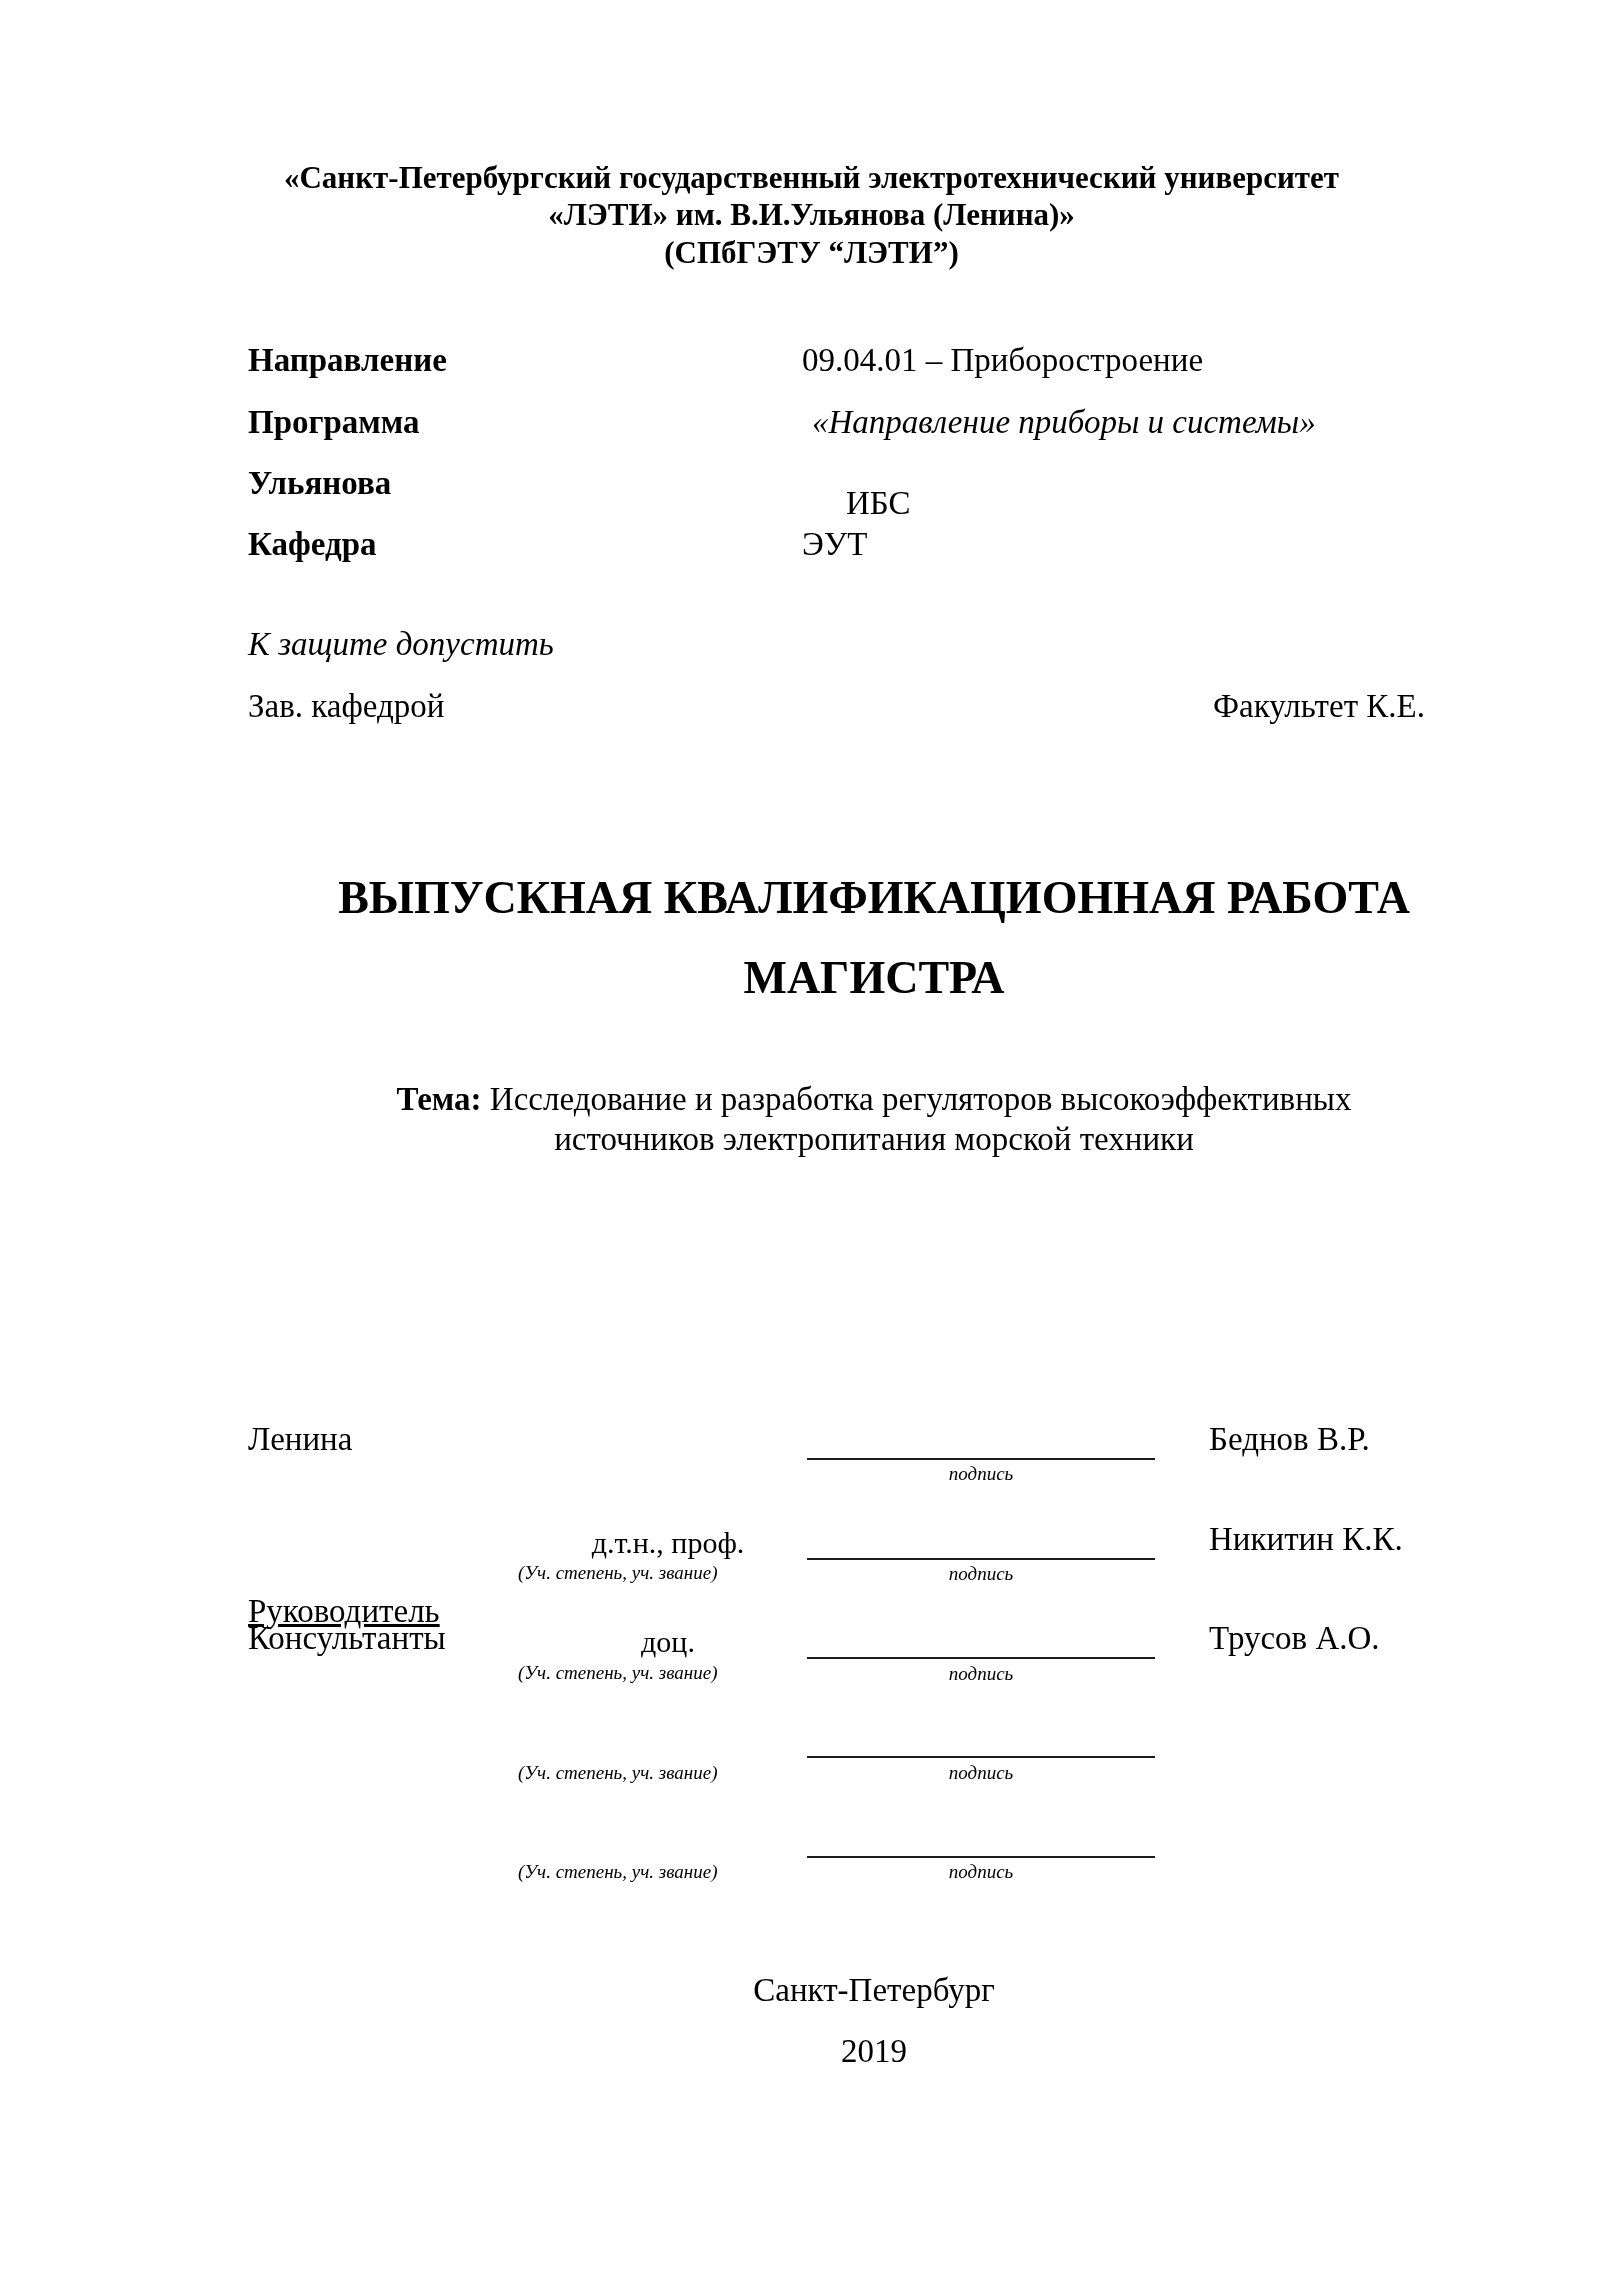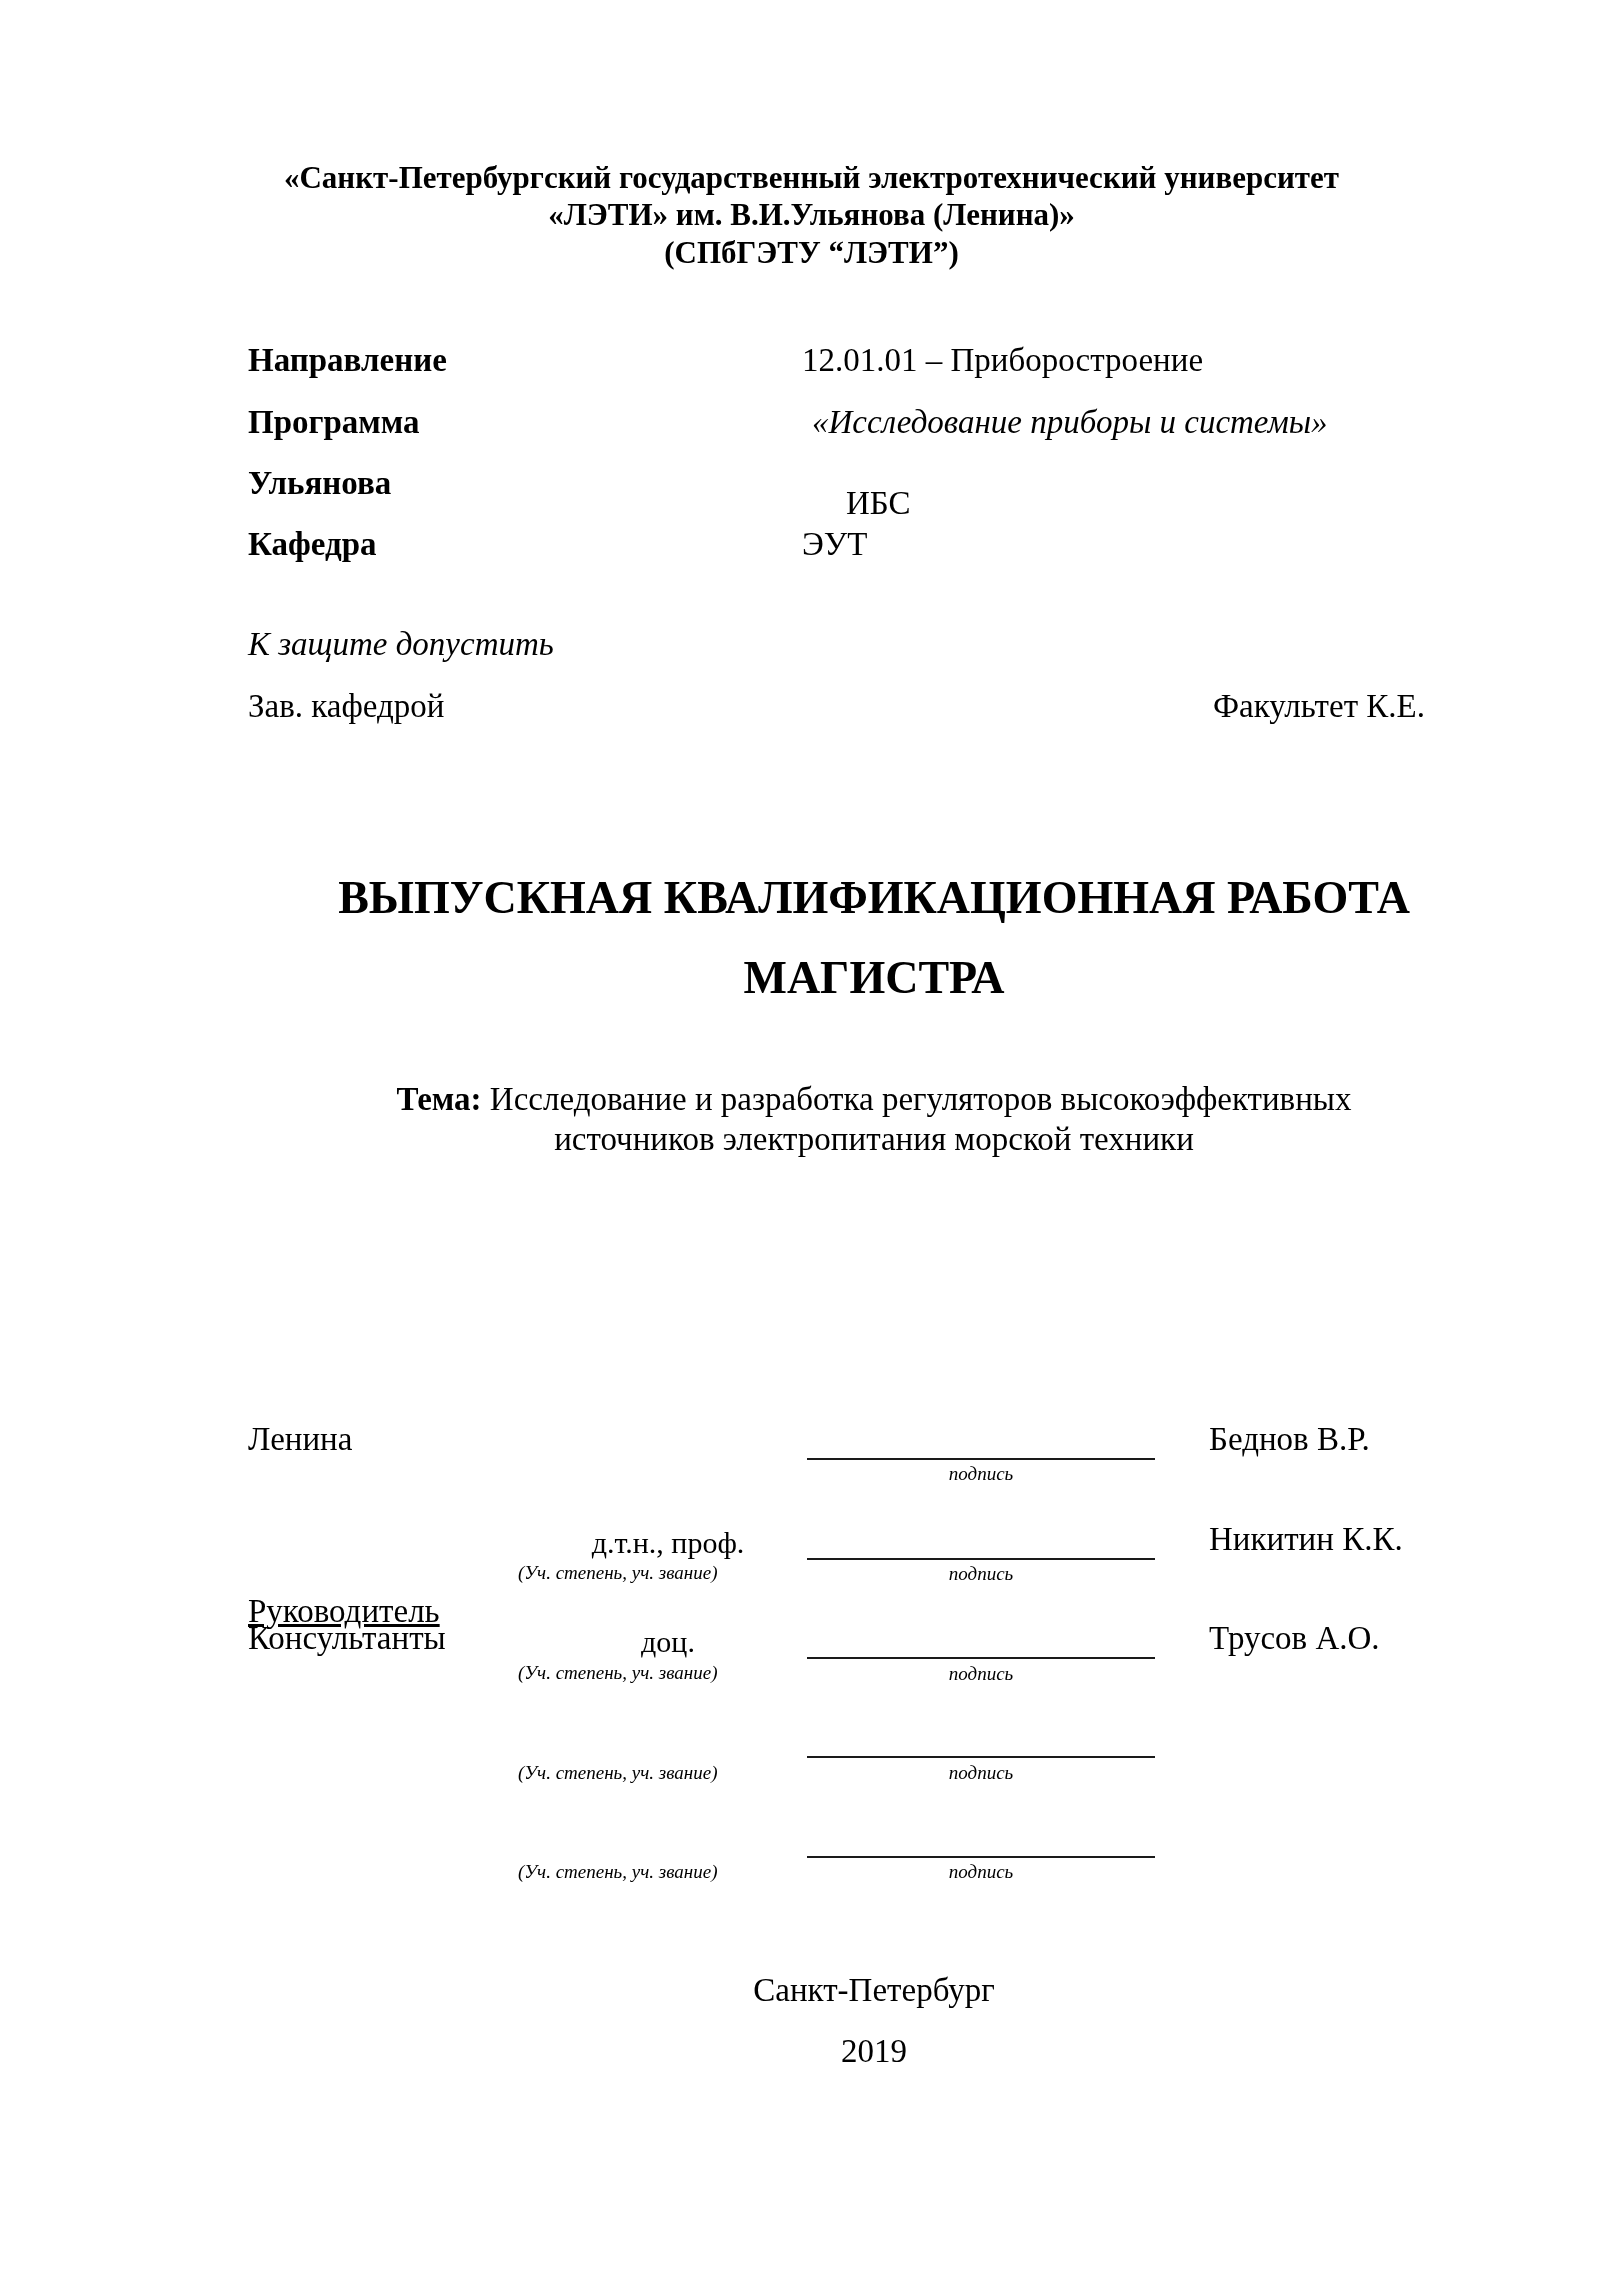--- a/index.html
+++ b/index.html
@@ -67,24 +67,24 @@
 </style>
 </head>
 <body>
 
 <div class="abs hdr" style="top:159px;">«Санкт-Петербургский государственный электротехнический университет</div>
 <div class="abs hdr" style="top:196px;">«ЛЭТИ» им. В.И.Ульянова (Ленина)»</div>
 <div class="abs hdr" style="top:234px;">(СПбГЭТУ “ЛЭТИ”)</div>
 
 <div>
   <div class="abs info-label" style="top:342px;">Направление</div>
-  <div class="abs info-value" style="top:342px;">12.01.01 – Приборостроение</div>
+  <div class="abs info-value" style="top:342px;">09.04.01 – Приборостроение</div>
 
   <div class="abs info-label" style="top:404px;">Программа</div>
-  <div class="abs info-value italic" style="top:404px;">«Исследование приборы и системы»</div>
+  <div class="abs info-value italic" style="top:404px;">«Направление приборы и системы»</div>
 
   <div class="abs info-label" style="top:465px;">Ульянова</div>
   <div class="abs info-value" style="top:485px;margin-left:44px;">ИБС</div>
 
   <div class="abs info-label" style="top:526px;">Кафедра</div>
   <div class="abs info-value" style="top:526px;">ЭУТ</div>
 </div>
 
 <div class="abs admit italic" style="top:626px;">К защите допустить</div>
 <div class="abs admit" style="top:688px;">Зав. кафедрой</div>

